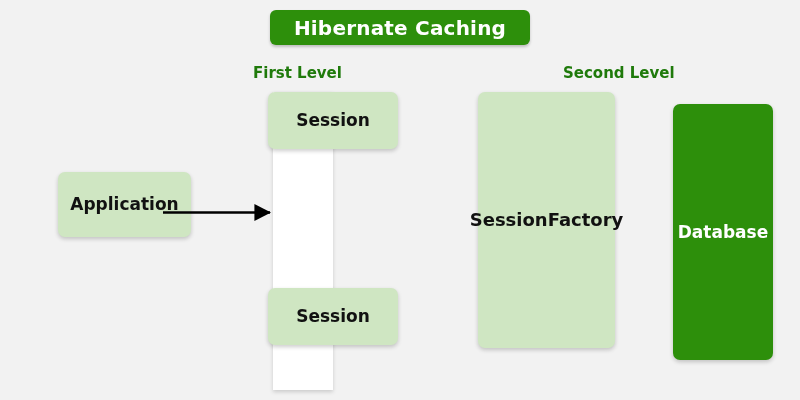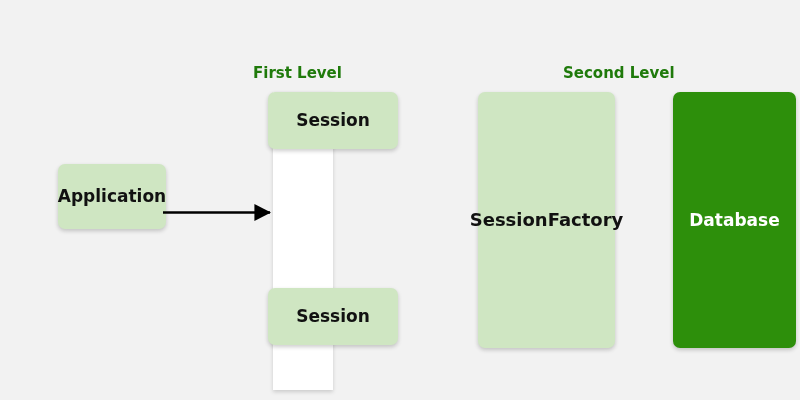--- a/index.html
+++ b/index.html
@@ -89,43 +89,46 @@
   }
   .node-dark {
     background: #2d8f0b;
   }
   .node-dark .node-label {
     color: #ffffff;
   }
 
   .node-session-top    { left: 240px; top: 92px;  width: 130px; height: 57px; }
   .node-session-bottom { left: 240px; top: 288px; width: 130px; height: 57px; }
-  .node-application    { left: 30px;  top: 164px; width: 108px; height: 65px; }
+  .node-application    { left: 30px;  top: 172px; width: 133px; height: 65px; }
   .node-sessionfactory { left: 450px; top: 92px;  width: 137px; height: 256px; }
-  .node-database       { left: 645px; top: 92px;  width: 123px; height: 256px; }
+  .node-database       { left: 645px; top: 104px;  width: 100px; height: 256px; }
 
   .node-sessionfactory .node-label { font-size: 18px; }
   .node-database .node-label { font-size: 17px; }
   .node-application .node-label { font-size: 17px; }
 
   
   .arrow-svg {
     position: absolute;
     left: 158px;
     top: 198px;
     width: 125px;
     height: 30px;
     overflow: visible;
   }
 </style>
 </head>
 <body>
 
 <div id="canvas">
 
+  <div class="title-banner">
+    <span class="title-text">Hibernate Caching</span>
+  </div>
 
   <div class="section-caption caption-second">Second Level</div>
 
   <div class="section-caption caption-first">First Level</div>
 
   <div class="cache-column"></div>
 
   <div class="node node-light node-session-top">
     <span class="node-label">Session</span>
   </div>

